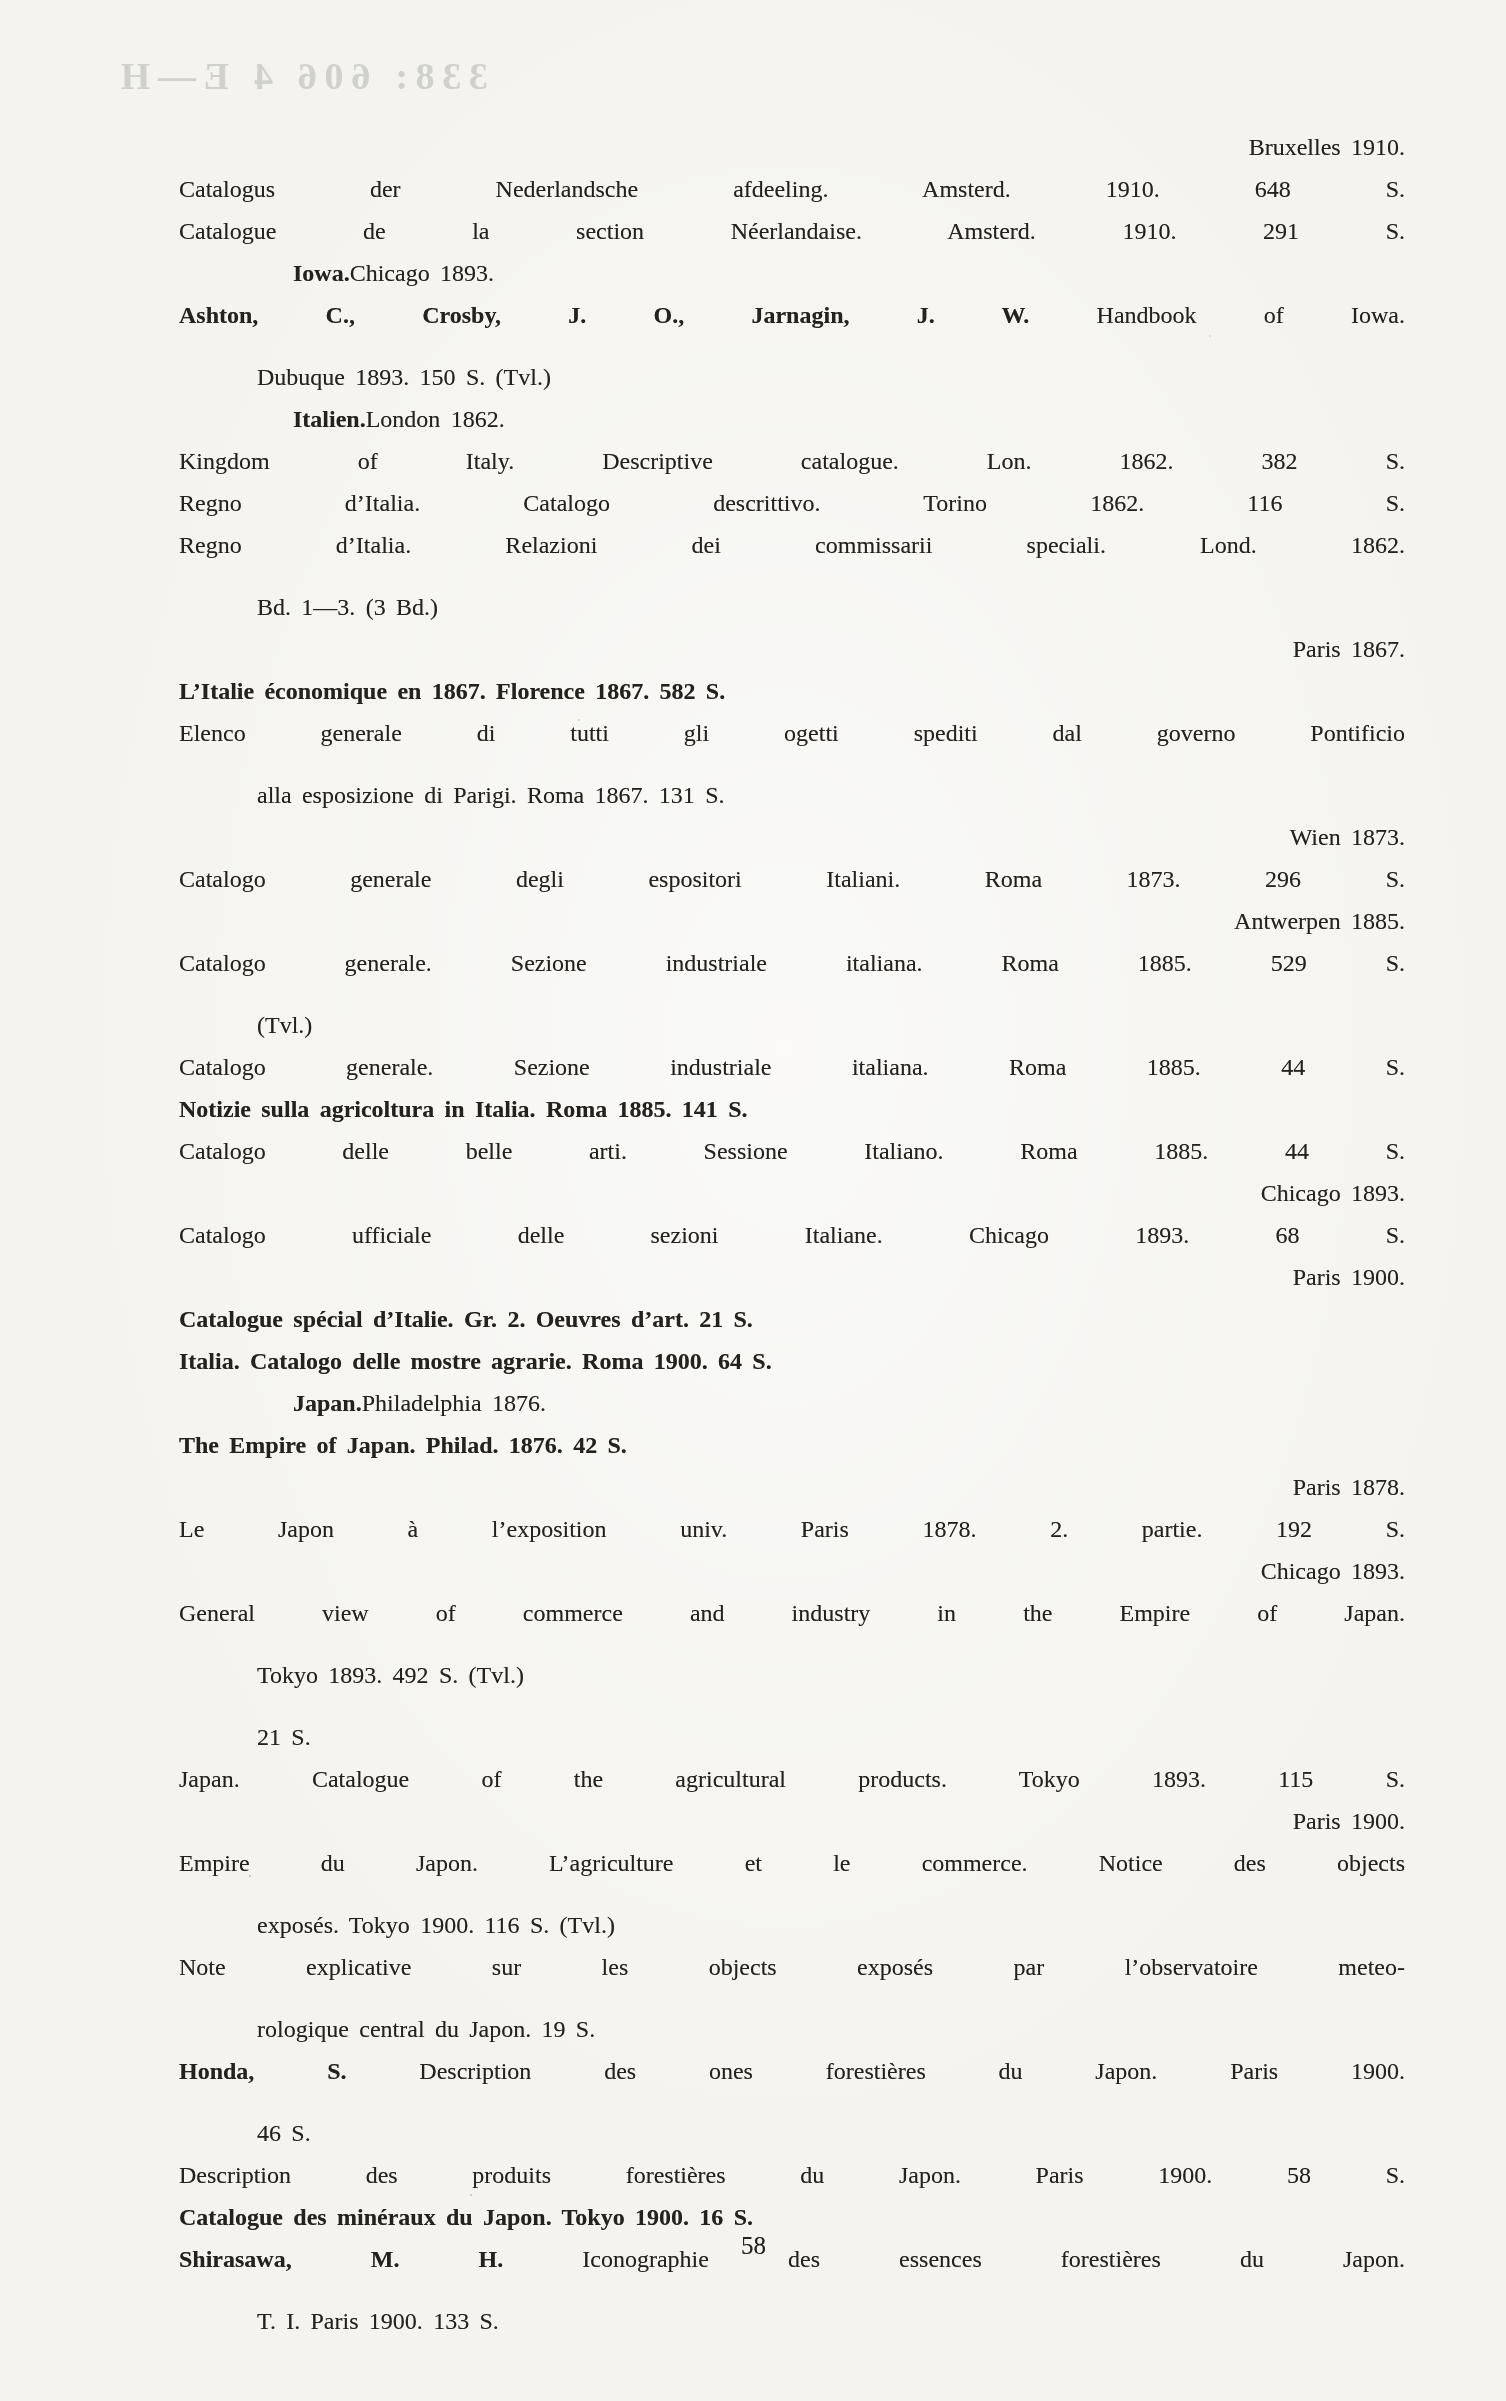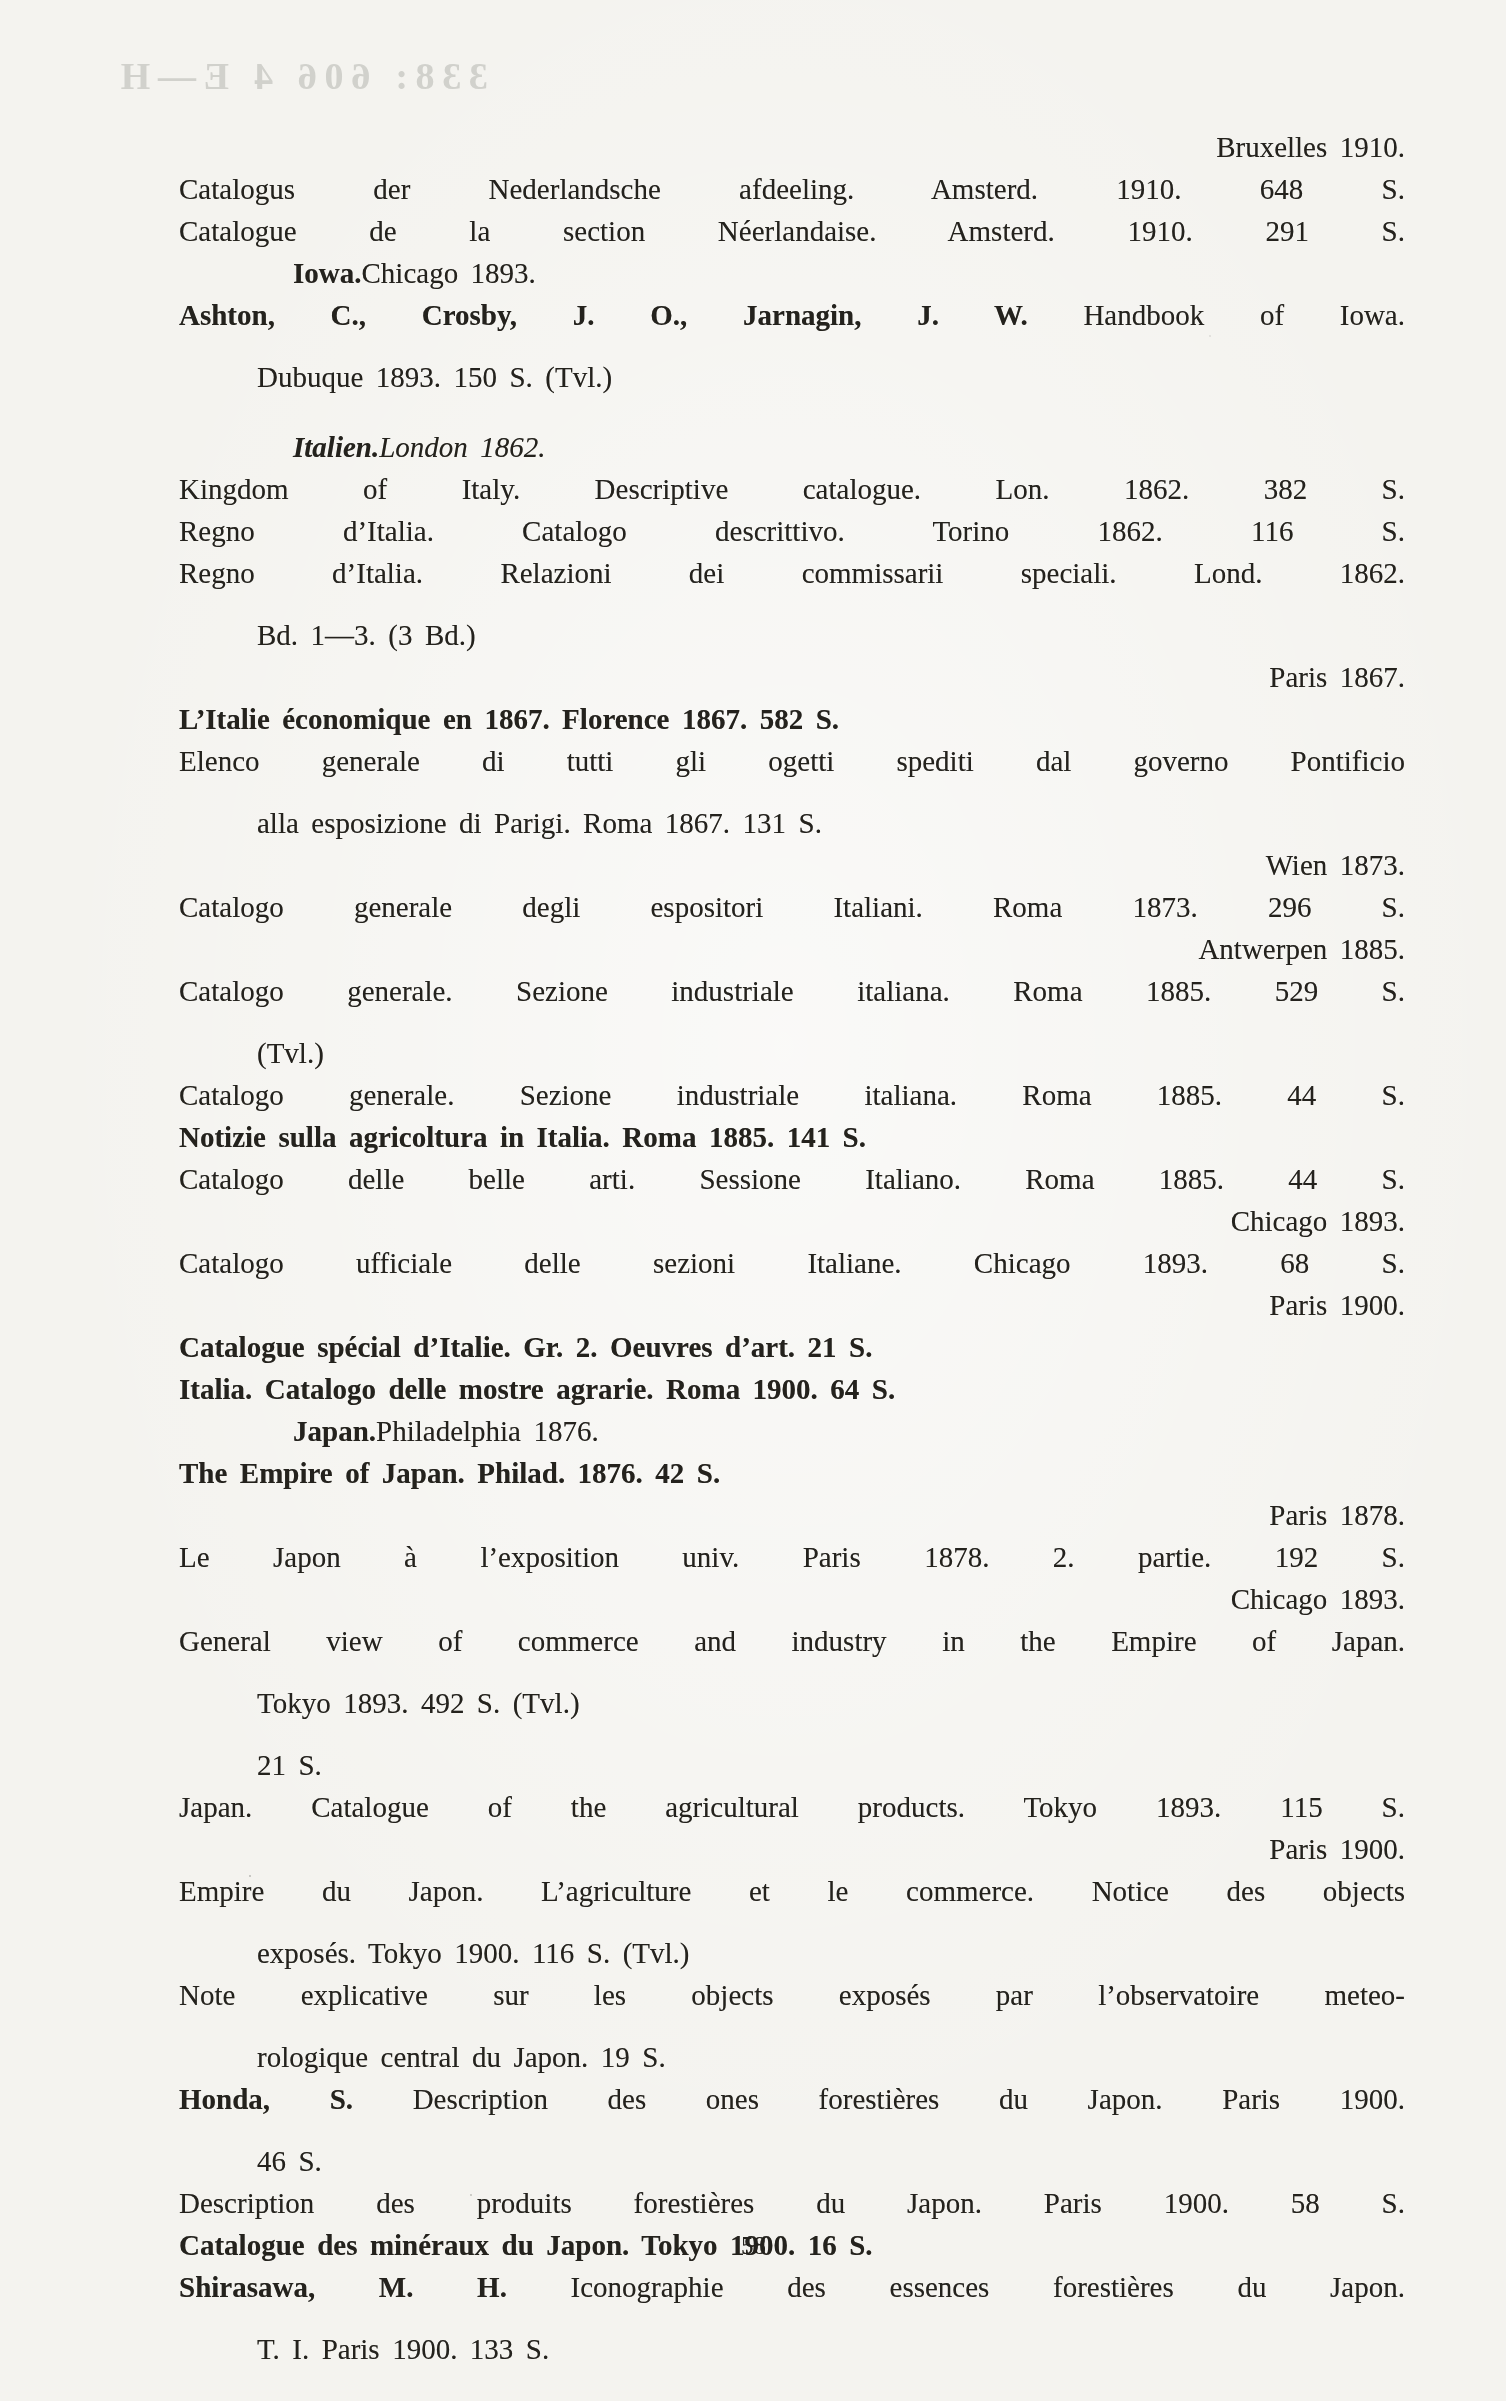--- a/index.html
+++ b/index.html
@@ -38,31 +38,29 @@
     letter-spacing: 7.7px;
     color: rgba(110, 112, 104, 0.26);
     filter: blur(0.7px);
     white-space: nowrap;
   }
   .text-block {
     position: absolute;
     left: 179px;
     top: 126px;
     width: 1226px;
-    font-size: 29px;
+    font-size: 24px;
     line-height: 42px;
     word-spacing: 0.18em;
     text-shadow: 0 0 0.5px rgba(20, 18, 14, 0.35);
   }
   .line {
     height: 42px;
   }
   .line.extra-space {
-    margin-top: 28px;
-    font-style: italic;
   }
   .entry.justify {
     text-align: justify;
     text-align-last: justify;
   }
   .entry.left {
     text-align: left;
     font-weight: bold;
   }
   .cont {

